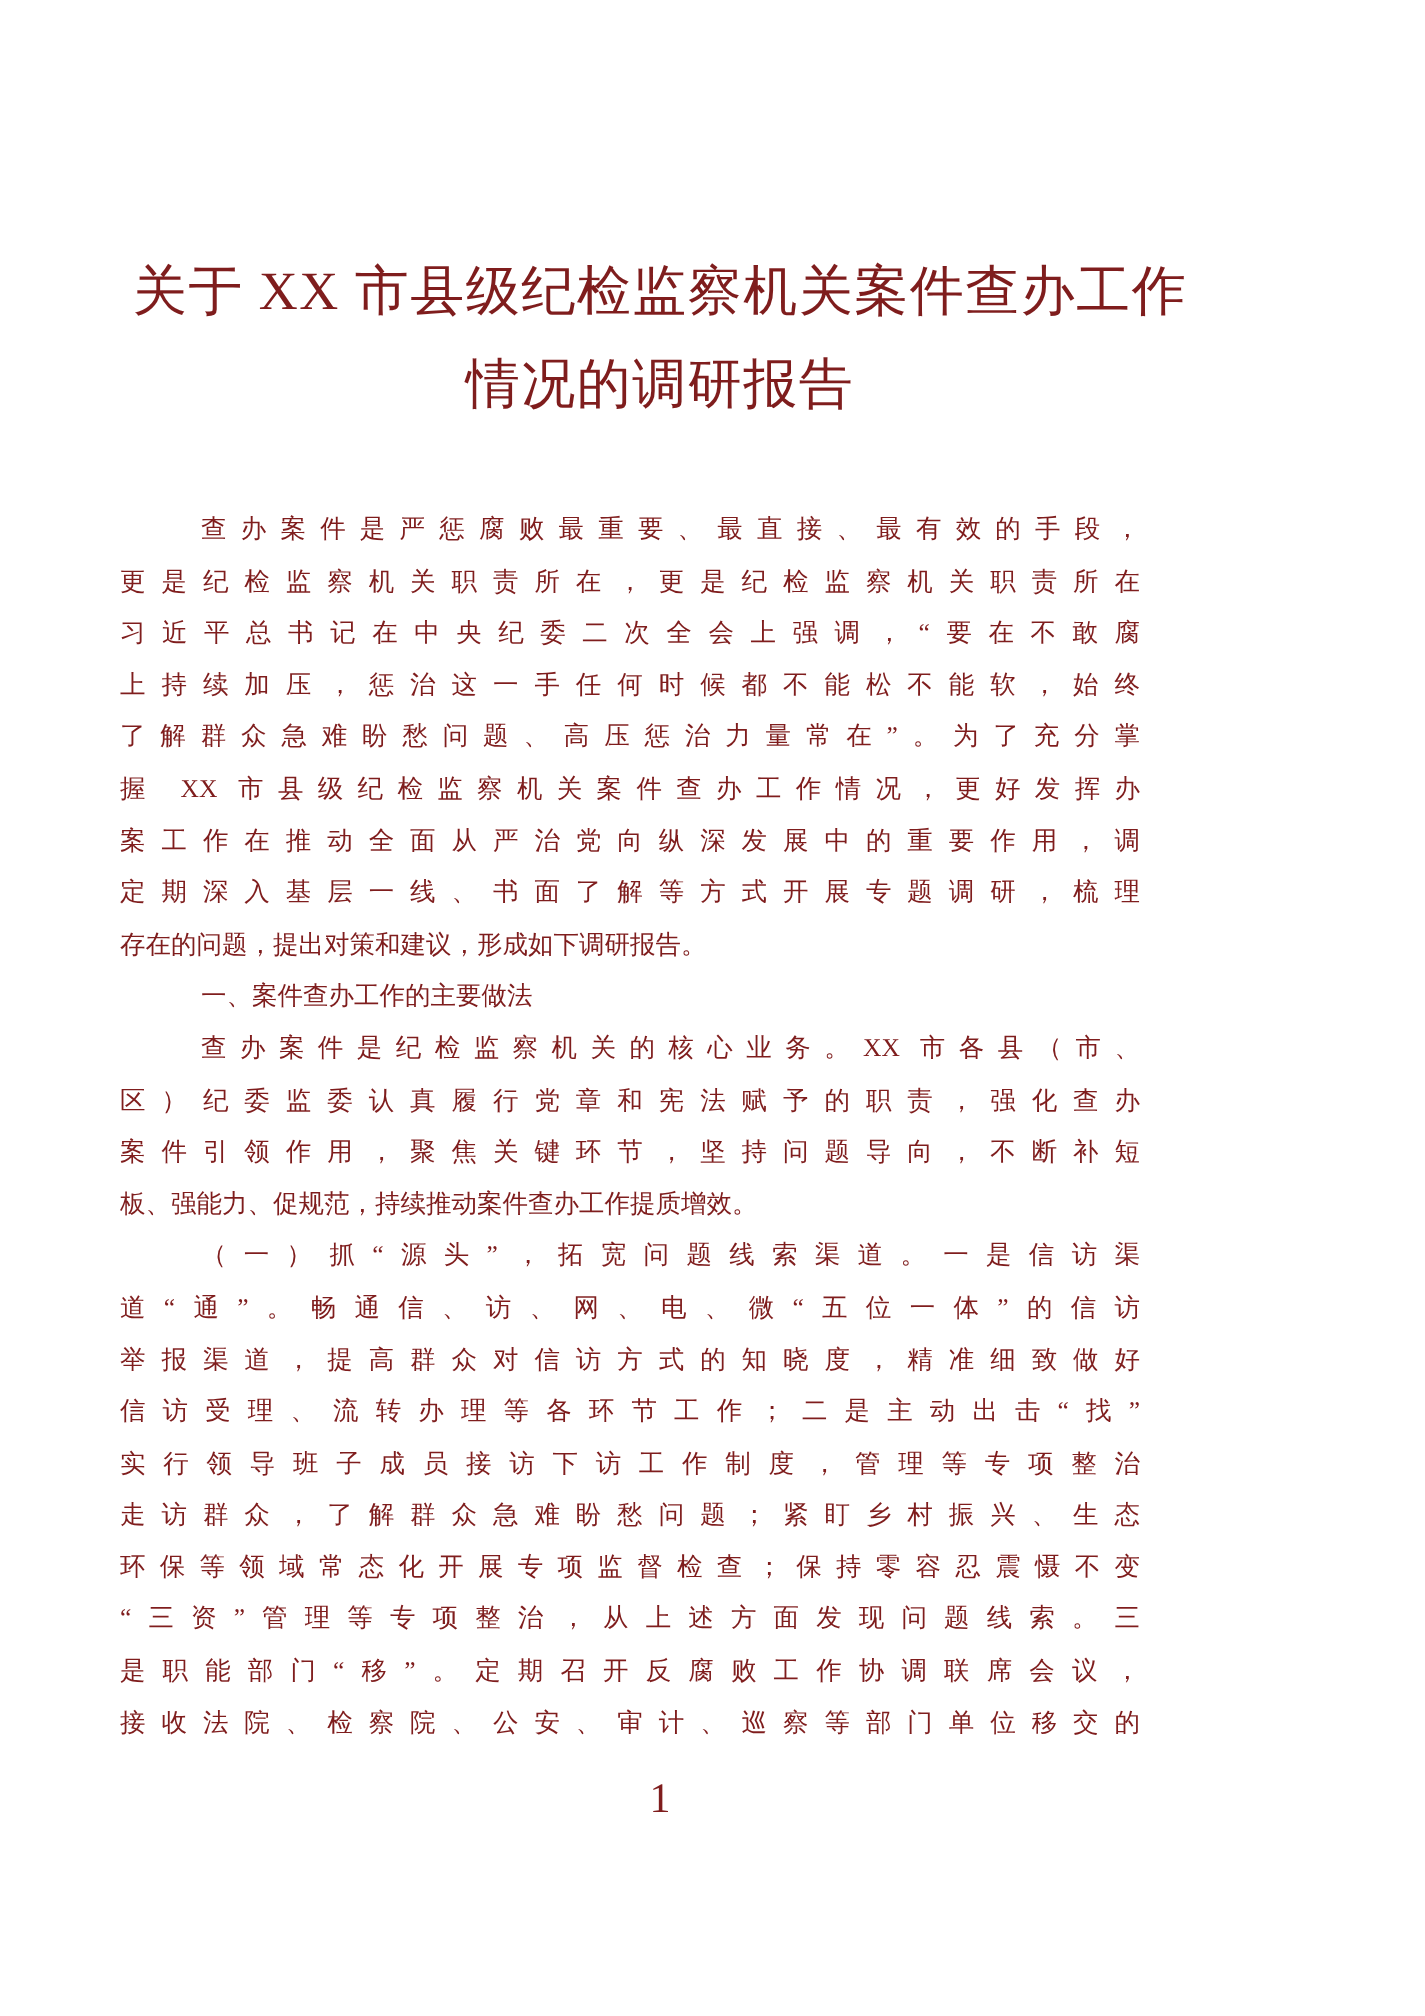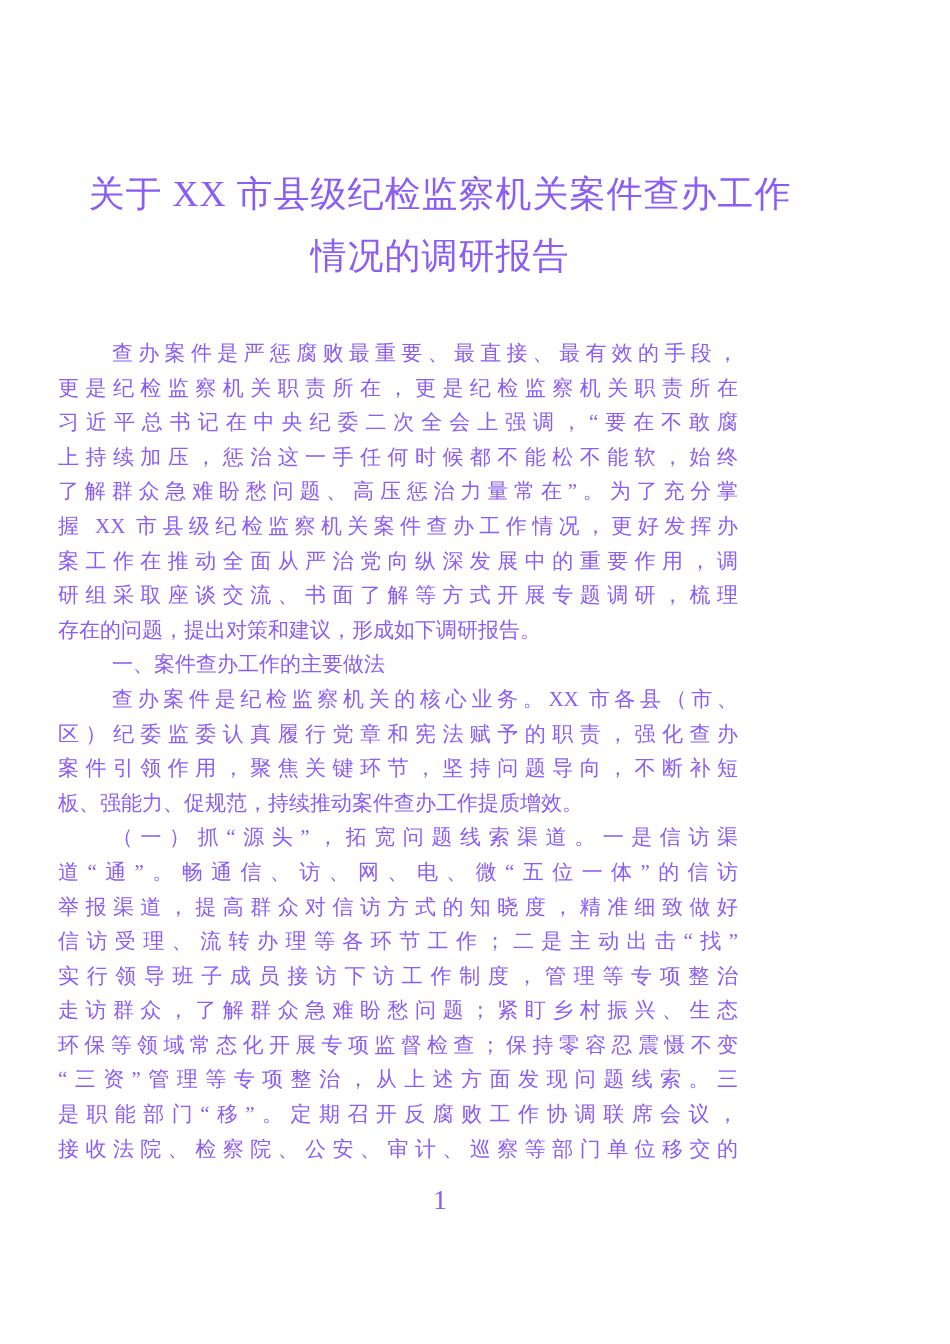--- a/index.html
+++ b/index.html
@@ -2,37 +2,37 @@
 <html><head>
 <meta charset="utf-8">
 <style>
   * { margin: 0; padding: 0; box-sizing: border-box; }
   html, body { background: #ffffff; }
   .page {
     position: relative;
     width: 880px;
     height: 1344px;
     background: #ffffff;
-    color: #8b5cf6;
+    color: #7f1d1d;
     font-family: "Liberation Serif", "DejaVu Serif", serif;
     overflow: hidden;
   }
   .title {
     margin-top: 163px;
     text-align: center;
     font-size: 36px;
     line-height: 62px;
     font-weight: normal;
     letter-spacing: 1px;
   }
   .doc-body {
-    margin-left: 58px;
+    margin-left: 80px;
     width: 680px;
     margin-top: 49px;
-    font-size: 21px;
+    font-size: 17px;
     line-height: 34.6px;
   }
   .line {
     text-align: justify;
     text-align-last: justify;
     text-justify: inter-character;
     white-space: nowrap;
     overflow: visible;
     height: 34.6px;
   }
@@ -60,21 +60,21 @@
   </h1>
 
   <div class="doc-body">
     <div class="line indent">查办案件是严惩腐败最重要、最直接、最有效的手段，</div>
     <div class="line">更是纪检监察机关职责所在，更是纪检监察机关职责所在</div>
     <div class="line">习近平总书记在中央纪委二次全会上强调，“要在不敢腐</div>
     <div class="line">上持续加压，惩治这一手任何时候都不能松不能软，始终</div>
     <div class="line">了解群众急难盼愁问题、高压惩治力量常在”。为了充分掌</div>
     <div class="line">握 XX 市县级纪检监察机关案件查办工作情况，更好发挥办</div>
     <div class="line">案工作在推动全面从严治党向纵深发展中的重要作用，调</div>
-    <div class="line">研组采取座谈交流、书面了解等方式开展专题调研，梳理</div>
+    <div class="line">定期深入基层一线、书面了解等方式开展专题调研，梳理</div>
     <div class="line end">存在的问题，提出对策和建议，形成如下调研报告。</div>
     <div class="line end indent heading">一、案件查办工作的主要做法</div>
     <div class="line indent">查办案件是纪检监察机关的核心业务。XX 市各县（市、</div>
     <div class="line">区）纪委监委认真履行党章和宪法赋予的职责，强化查办</div>
     <div class="line">案件引领作用，聚焦关键环节，坚持问题导向，不断补短</div>
     <div class="line end">板、强能力、促规范，持续推动案件查办工作提质增效。</div>
     <div class="line indent">（一）抓“源头”，拓宽问题线索渠道。一是信访渠</div>
     <div class="line">道“通”。畅通信、访、网、电、微“五位一体”的信访</div>
     <div class="line">举报渠道，提高群众对信访方式的知晓度，精准细致做好</div>
     <div class="line">信访受理、流转办理等各环节工作；二是主动出击“找”</div>

